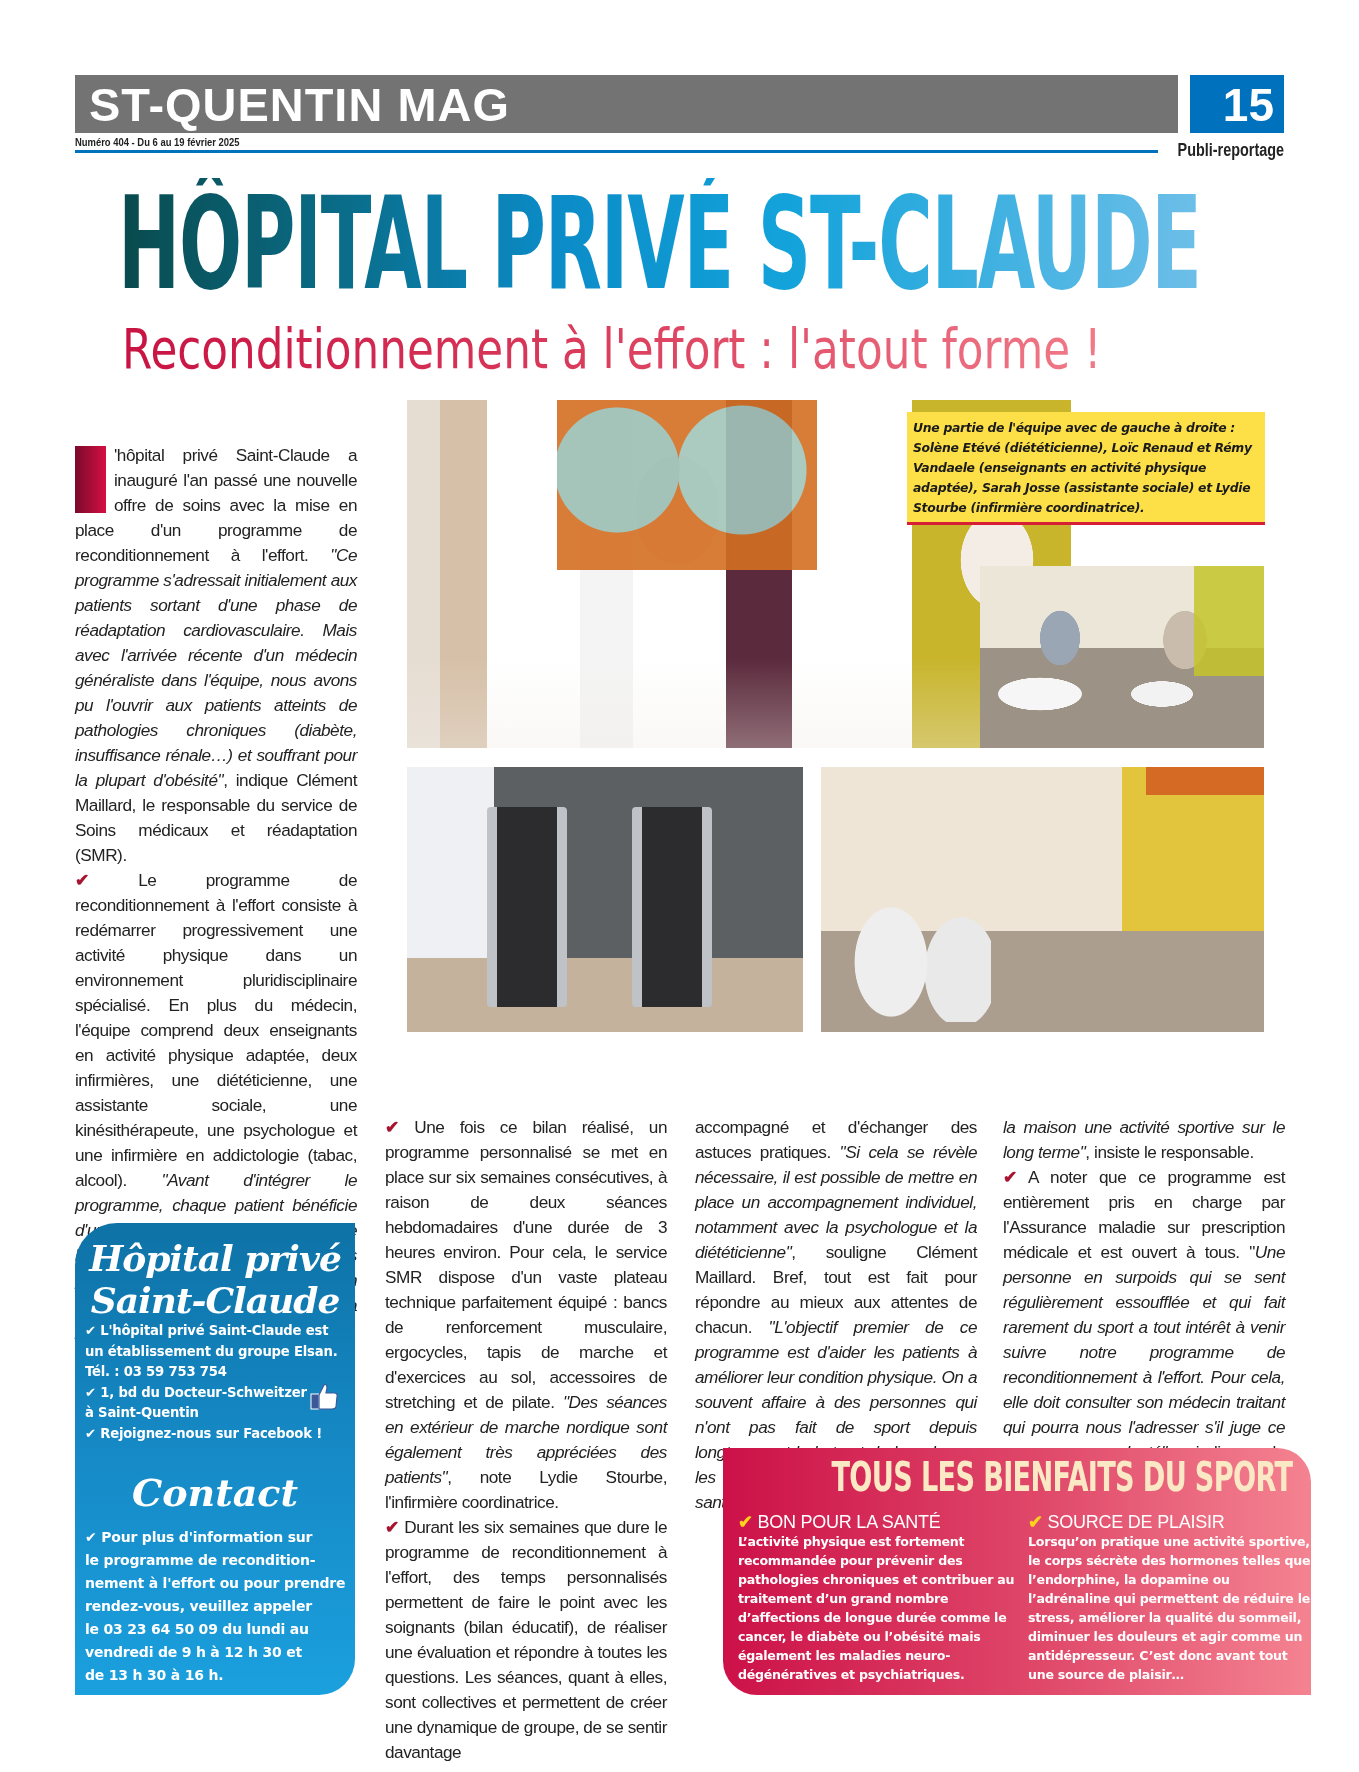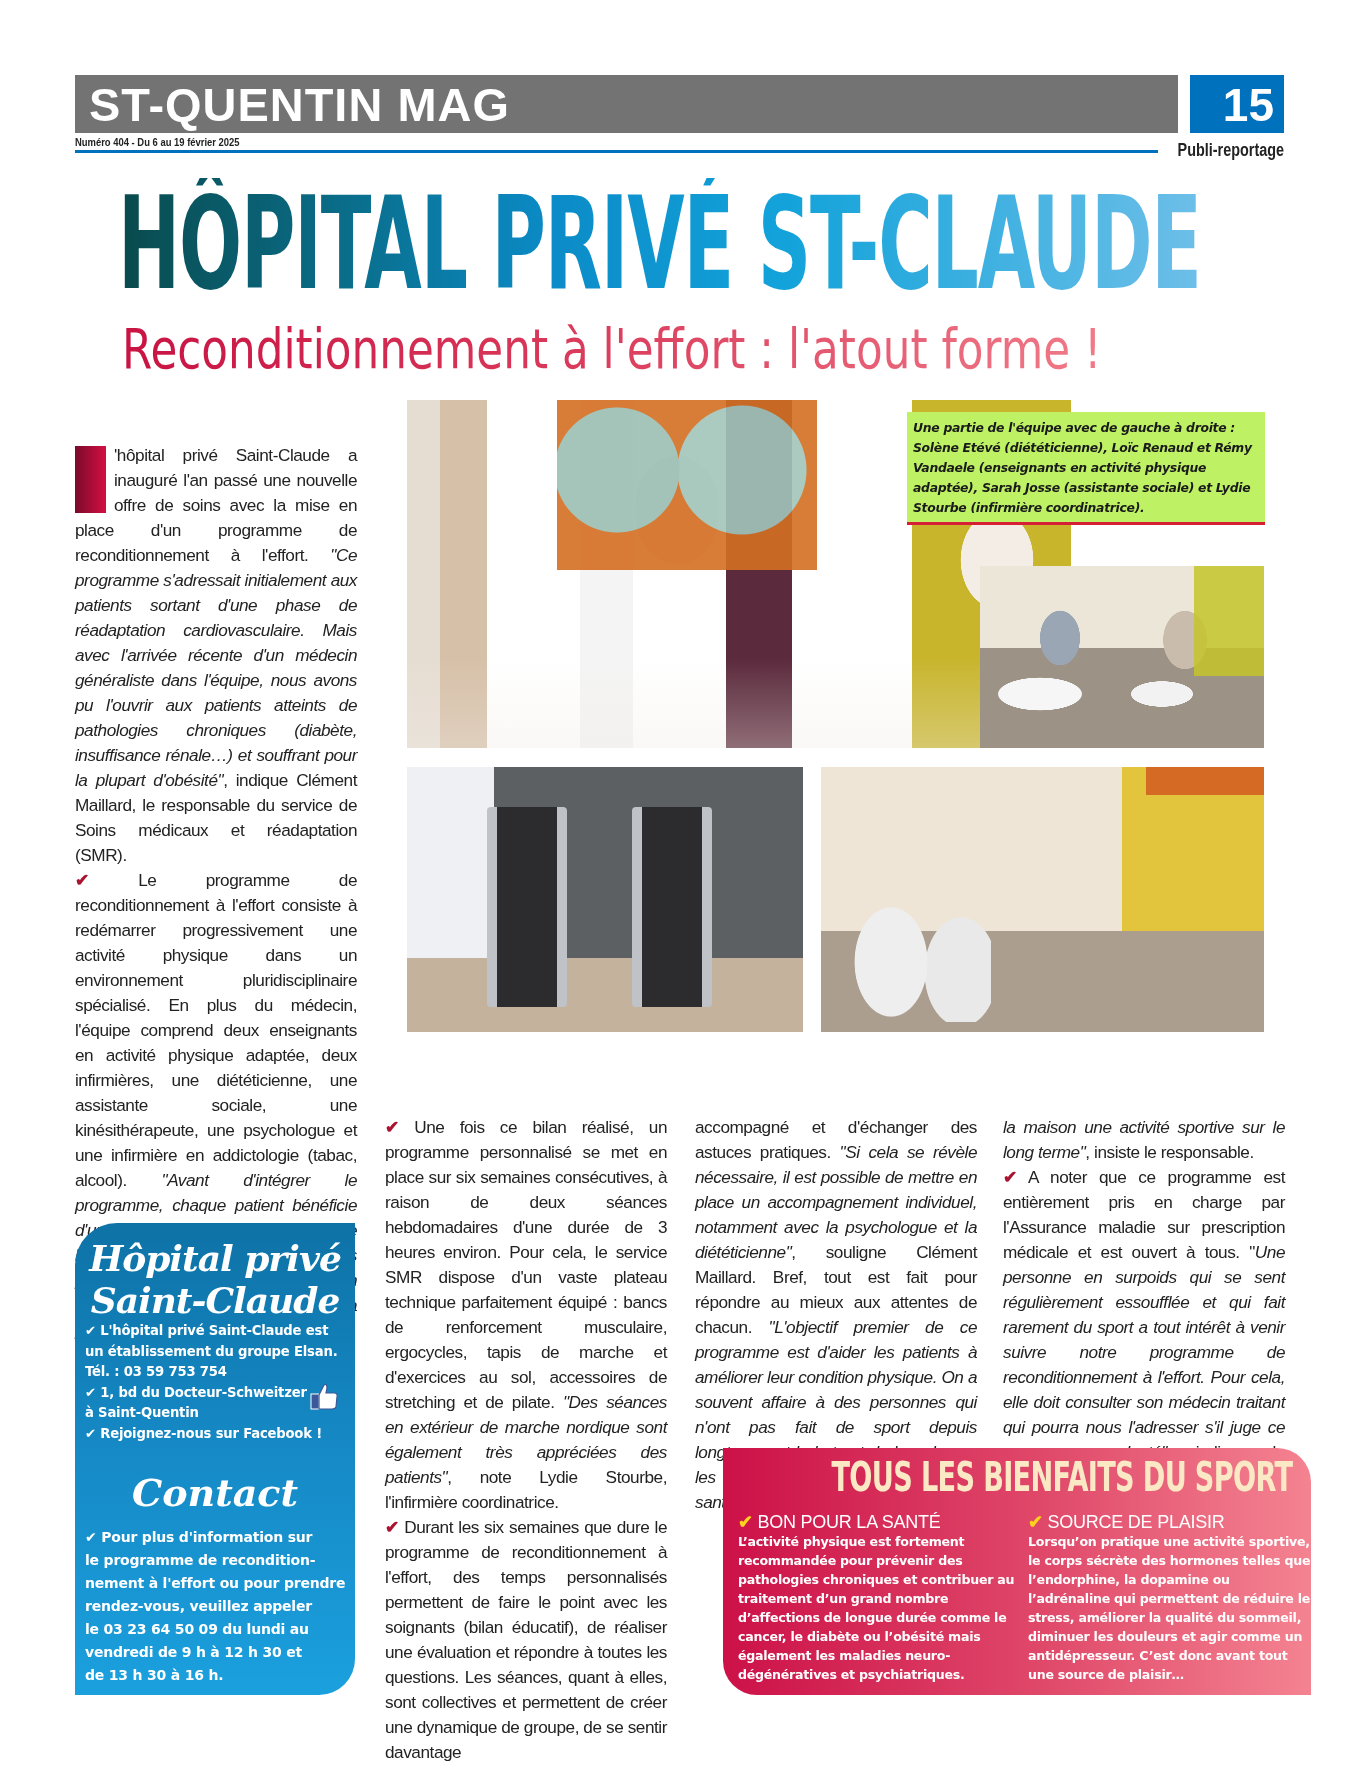--- a/index.html
+++ b/index.html
@@ -67,21 +67,21 @@
   .photo-cardio { left: 821px; top: 767px; width: 443px; height: 265px;
      background:
        linear-gradient(180deg, transparent 0 62%, #ab9e8f 62% 100%),
        linear-gradient(90deg, #eee5d6 0 68%, #e2c53c 68% 100%);
   }
   .photo-cardio::before { content: ""; position: absolute; left: 180px; top: 0; right: 0; height: 28px; background: linear-gradient(90deg, transparent 0 55%, #d46a23 55% 100%); }
   .photo-cardio::after { content: ""; position: absolute; left: 30px; top: 105px; width: 140px; height: 150px; background: radial-gradient(ellipse 40px 60px at 40px 90px, #eeeeee 0 90%, transparent 92%), radial-gradient(ellipse 40px 60px at 110px 100px, #e9e9e9 0 90%, transparent 92%); }
   .photo-label { position: absolute; left: 0; top: 0; width: 1px; height: 1px; overflow: hidden; }
 
   
-  .caption { position: absolute; left: 907px; top: 412px; width: 358px; background: #bef264; padding: 6px 6px 4px 6px; border-bottom: 3px solid #d61e35; }
+  .caption { position: absolute; left: 907px; top: 412px; width: 358px; background: #fde047; padding: 6px 6px 4px 6px; border-bottom: 3px solid #d61e35; }
   .caption-text { font-family: "DejaVu Sans", sans-serif; font-style: italic; font-weight: bold; font-size: 12.4px; line-height: 20px; color: #1a1a1a; letter-spacing: -0.3px; }
 
   
   .infobox { position: absolute; left: 75px; top: 1223px; width: 280px; height: 472px; background: linear-gradient(180deg, #0e72a6 0%, #1588c4 45%, #1ba0de 100%); border-top-left-radius: 42px; border-bottom-right-radius: 36px; color: #fff; padding: 14px 10px 10px 10px; }
   .ib-title { font-family: "DejaVu Serif", serif; font-style: italic; font-weight: bold; font-size: 36px; line-height: 42px; text-align: center; letter-spacing: -1px; }
   .ib-line { font-family: "DejaVu Sans", sans-serif; font-weight: bold; font-size: 13.2px; line-height: 20.5px; letter-spacing: -0.2px; white-space: nowrap; }
   .ib-lines { margin-top: 0; position: relative; }
   .thumb-icon { position: absolute; right: 6px; top: 60px; width: 30px; height: 30px; }
   .ib-contact { margin-top: 24px; font-family: "DejaVu Serif", serif; font-style: italic; font-weight: bold; font-size: 38px; line-height: 50px; text-align: center; }
   .ib-contact-lines { margin-top: 8px; }

